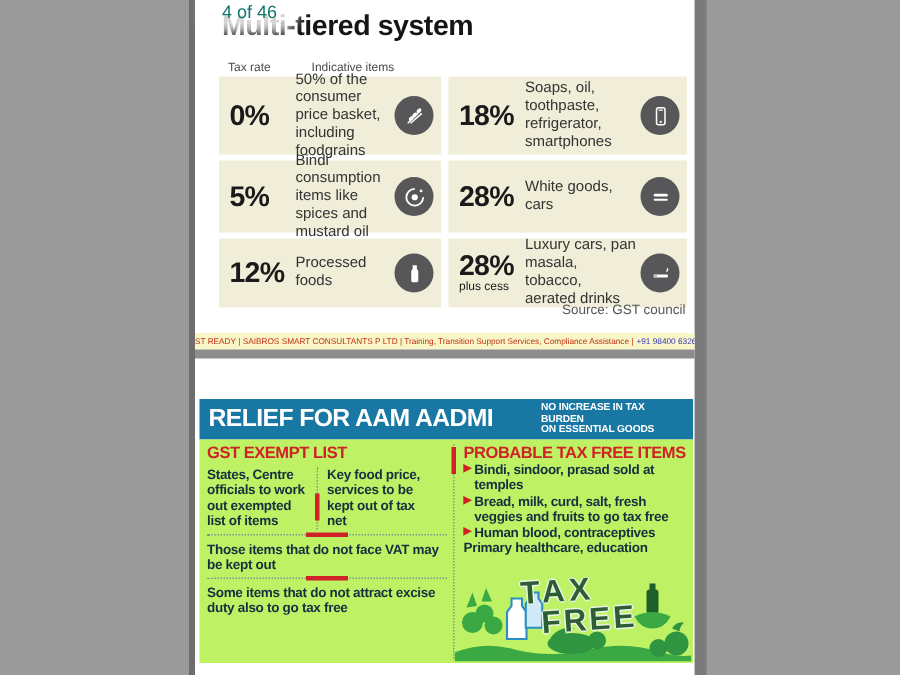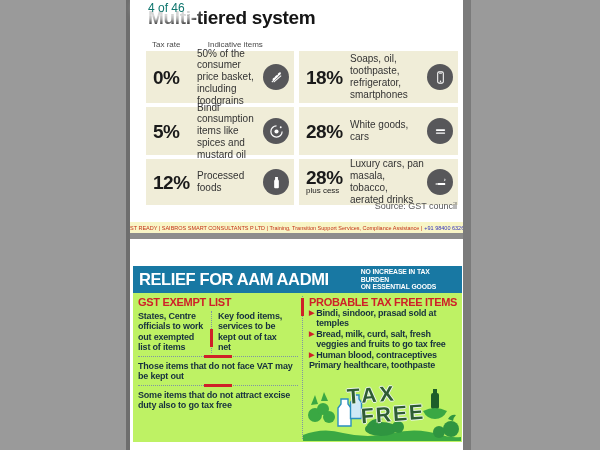--- a/index.html
+++ b/index.html
@@ -192,21 +192,21 @@
 
       <div class="info-body">
 
         <div class="info-left">
           <div class="red-heading">GST EXEMPT LIST</div>
           <div class="left-cells">
             <div class="cell-text cell-a">States, Centre officials to work out exempted list of items</div>
             <div class="vdiv">
                 <span class="vred"></span>
               </div>
-            <div class="cell-text cell-b">Key food items, services to be kept out of tax net</div>
+            <div class="cell-text cell-b">Key food price, services to be kept out of tax net</div>
           </div>
           <div class="hdiv">
               <span class="hred"></span>
             </div>
           <div class="cell-text">Those items that do not face VAT may be kept out</div>
           <div class="hdiv">
               <span class="hred"></span>
             </div>
           <div class="cell-text">Some items that do not attract excise duty also to go tax free</div>
         </div>
@@ -222,21 +222,21 @@
             <span>Bindi, sindoor, prasad sold at temples</span>
           </div>
           <div class="bullet-line">
             <span class="bullet-arrow">▶</span>
             <span>Bread, milk, curd, salt, fresh veggies and fruits to go tax free</span>
           </div>
           <div class="bullet-line">
             <span class="bullet-arrow">▶</span>
             <span>Human blood, contraceptives</span>
           </div>
-          <div class="extra-line">Primary healthcare, toothpaste</div>
+          <div class="extra-line">Primary healthcare, education</div>
         </div>
 
         <div class="illustration">
           <svg class="illu-svg" viewBox="0 0 158 56">
 
             <path d="M0 50 q20 -8 40 -2 q25 6 50 0 q25 -6 48 2 q10 3 20 2 v10 h-158 z" fill="#3aa843"></path>
 
             <g fill="#3aa843">
               <circle cx="12" cy="30" r="7"></circle>
                 <circle cx="20" cy="24" r="6"></circle>

